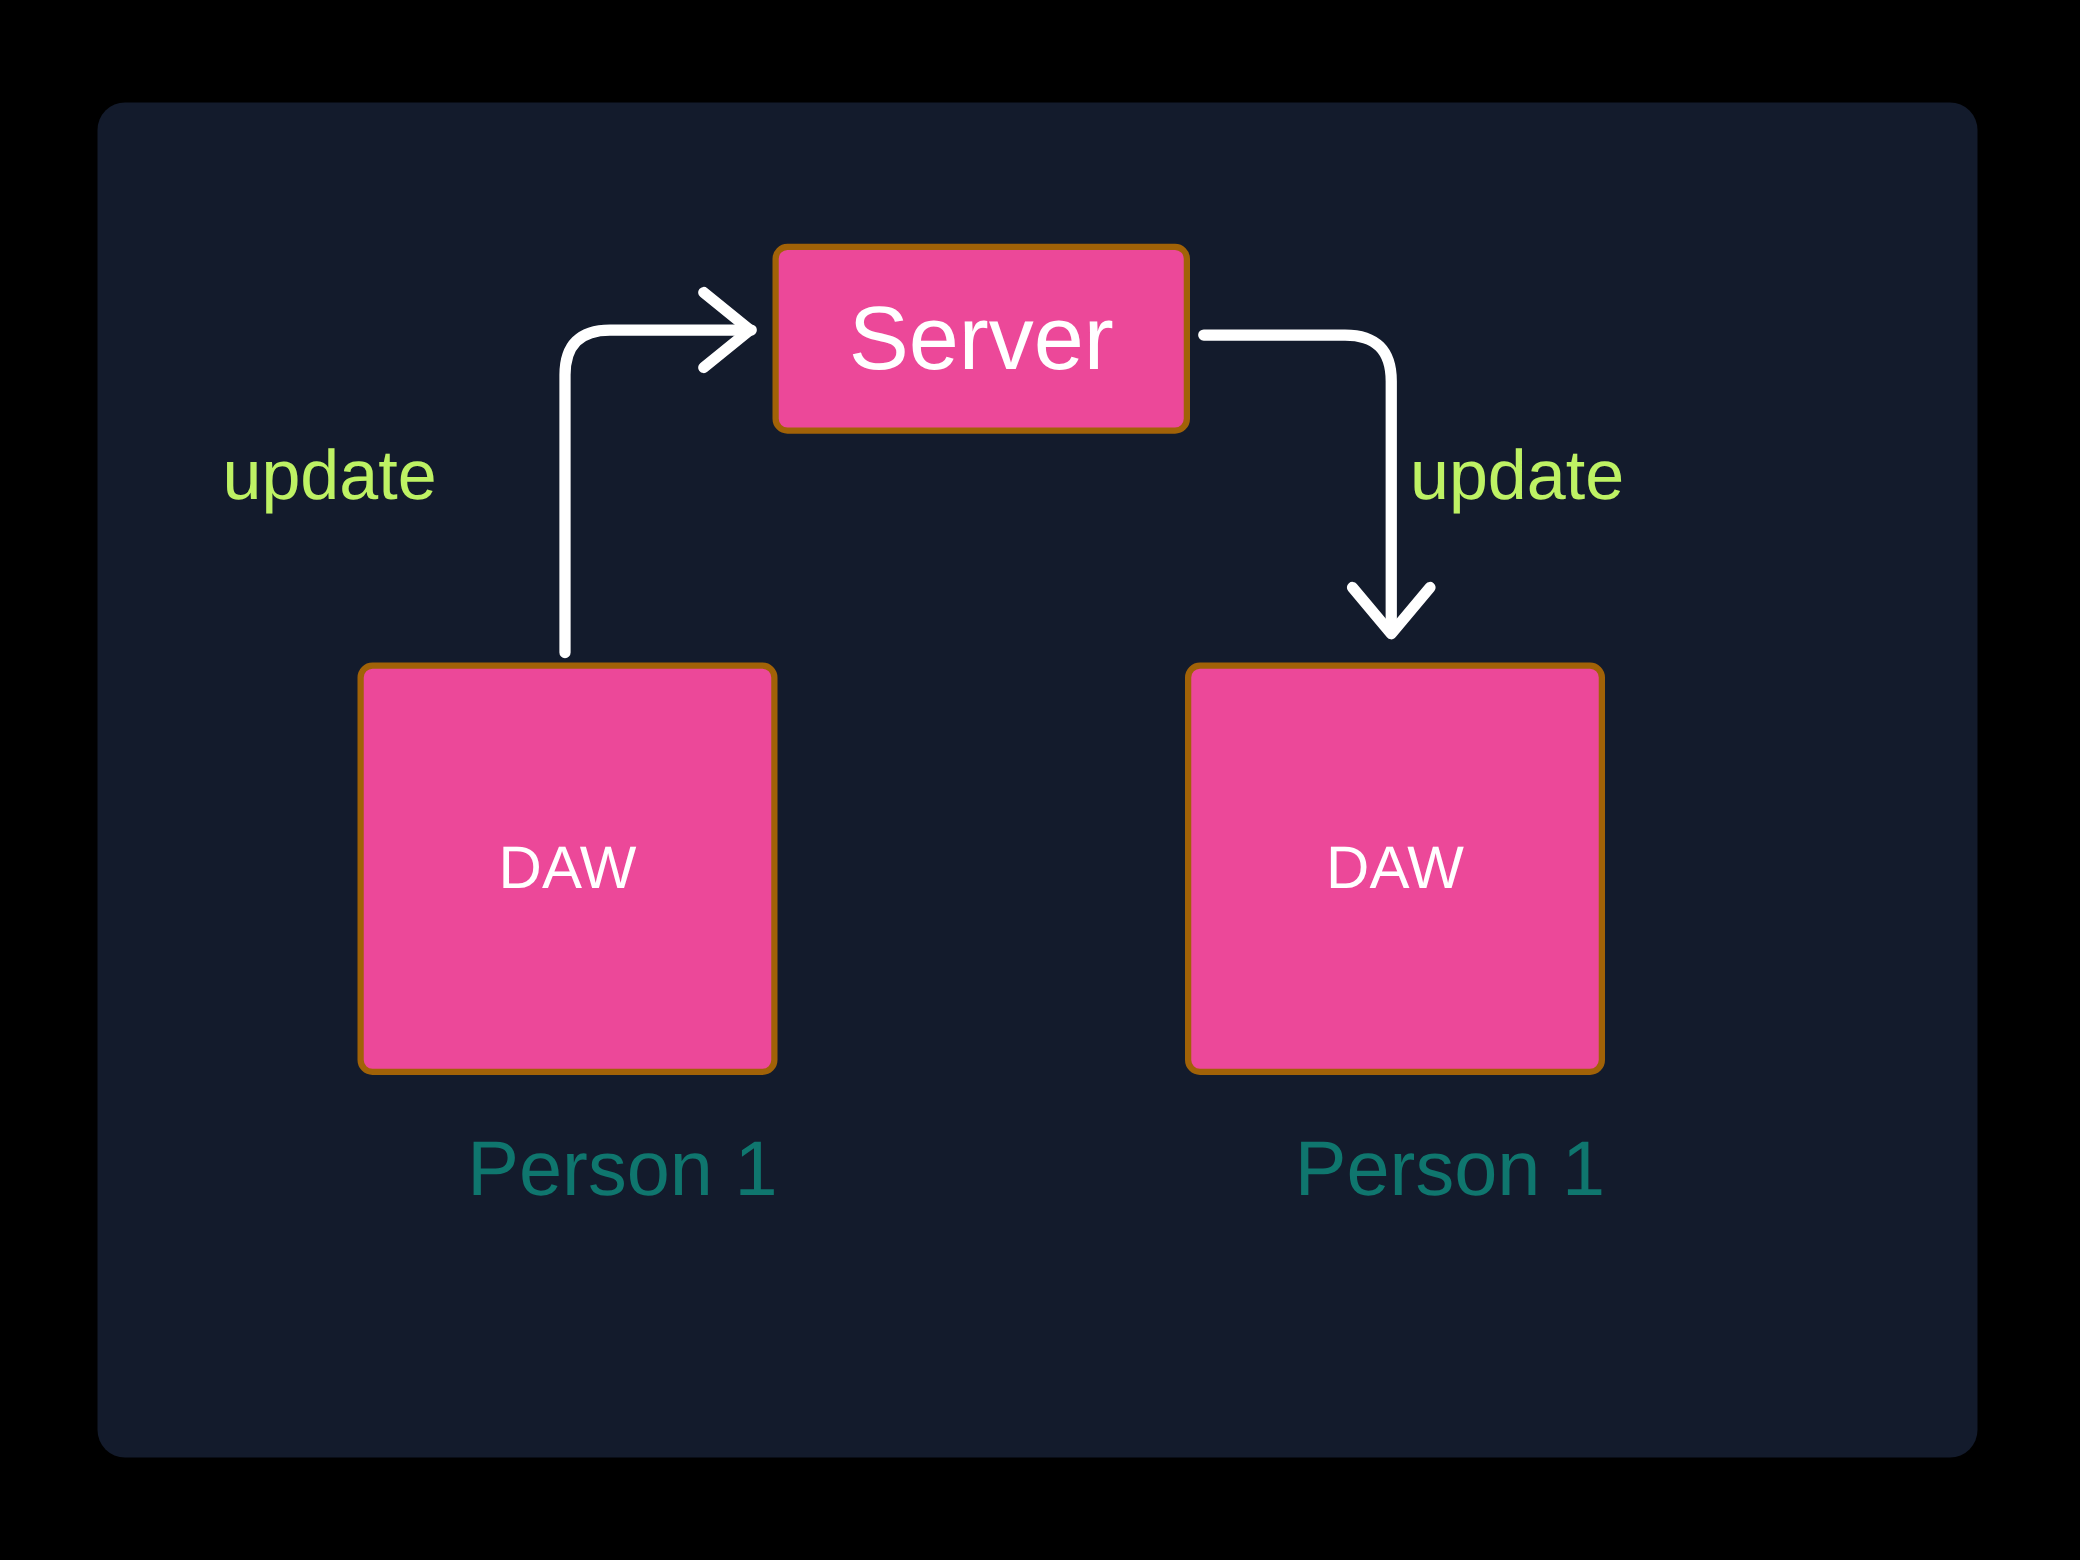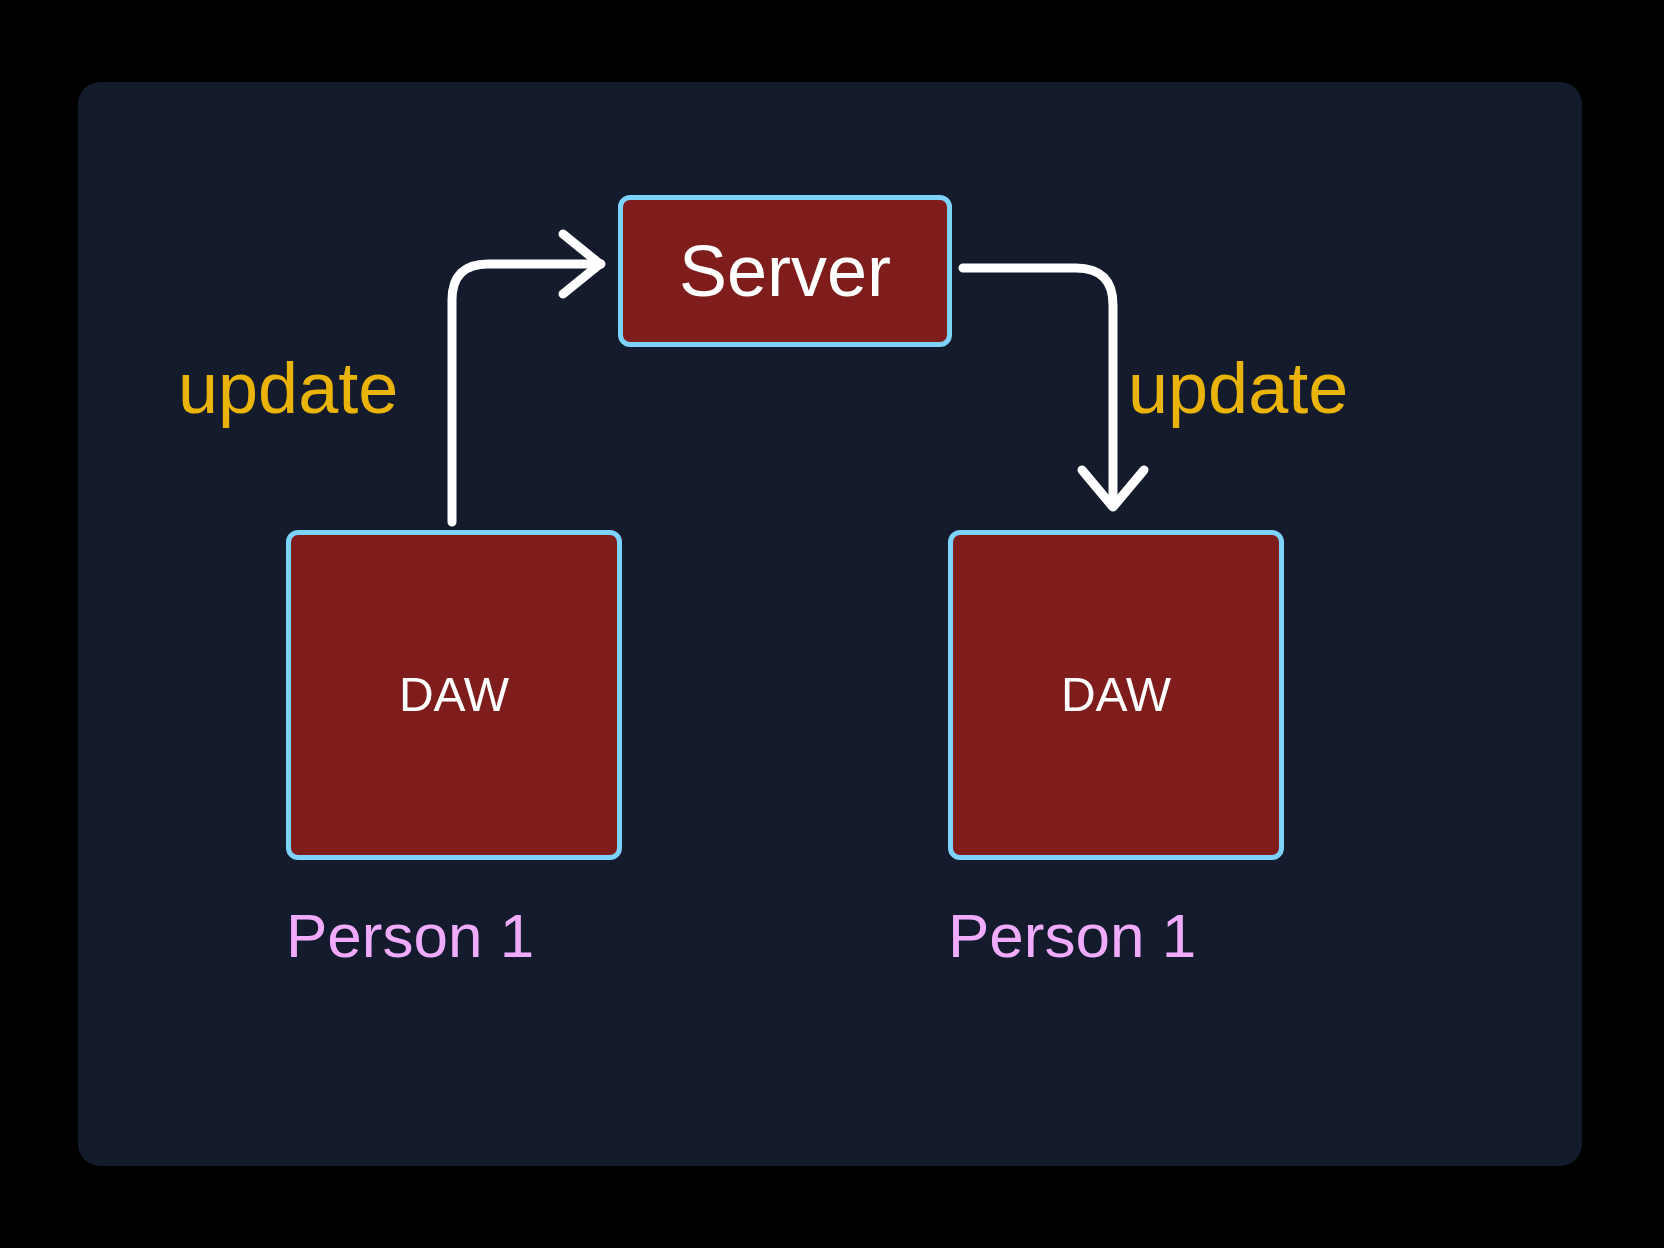--- a/index.html
+++ b/index.html
@@ -30,22 +30,22 @@
     width: 1504px;
     height: 1084px;
     background: #131b2c;
     border-radius: 22px;
   }
 
   
   .node {
     position: absolute;
     box-sizing: border-box;
-    background: #7f1d1d;
-    border: 5px solid #7dd3fc;
+    background: #ec4899;
+    border: 5px solid #a16207;
     border-radius: 12px;
     display: flex;
     align-items: center;
     justify-content: center;
   }
   .node-label {
     color: #ffffff;
     font-size: 48px;
     font-weight: 400;
     line-height: 1;
@@ -71,34 +71,34 @@
     left: 948px;
     top: 530px;
     width: 336px;
     height: 330px;
   }
 
   
   .caption {
     position: absolute;
     width: 336px;
-    text-align: left;
-    color: #f0abfc;
+    text-align: right;
+    color: #0f766e;
     font-size: 62px;
     line-height: 1;
     white-space: nowrap;
   }
   #caption-left  { left: 286px; top: 905px; }
   #caption-right { left: 948px; top: 905px; }
 
   
   .edge-label {
     position: absolute;
-    color: #eab308;
-    font-size: 72px;
+    color: #bef264;
+    font-size: 56px;
     line-height: 1;
     white-space: nowrap;
   }
   #edge-label-left  { left: 178px; top: 352px; }
   #edge-label-right { left: 1128px; top: 352px; }
 
   
   #connectors {
     position: absolute;
     left: 0;

